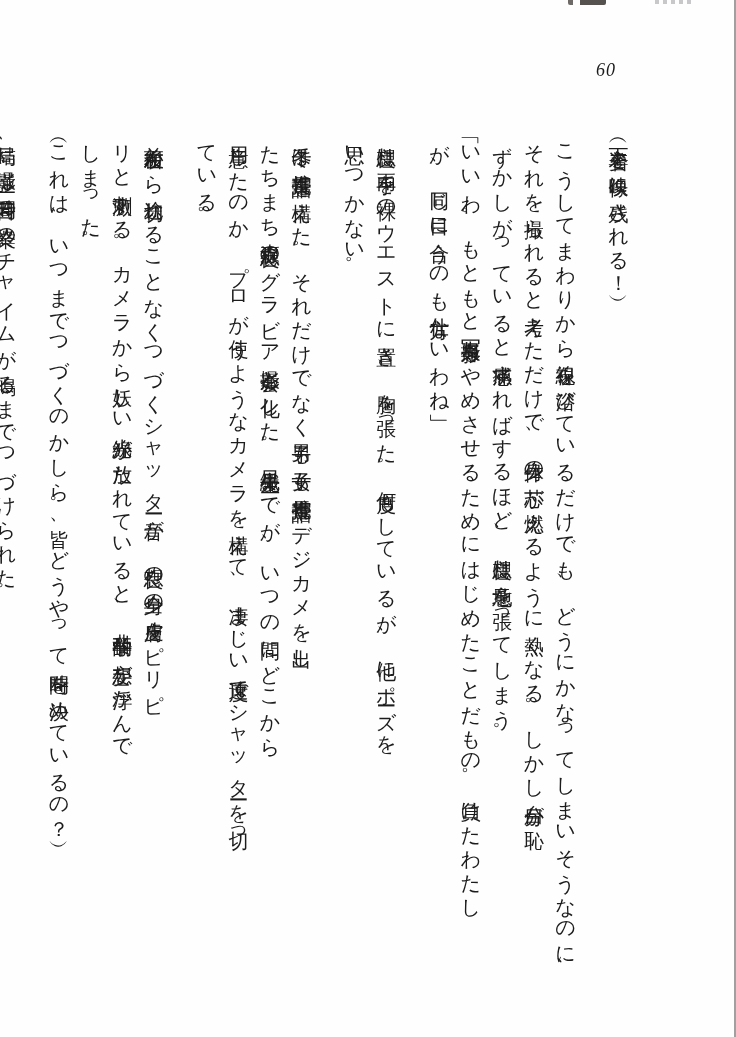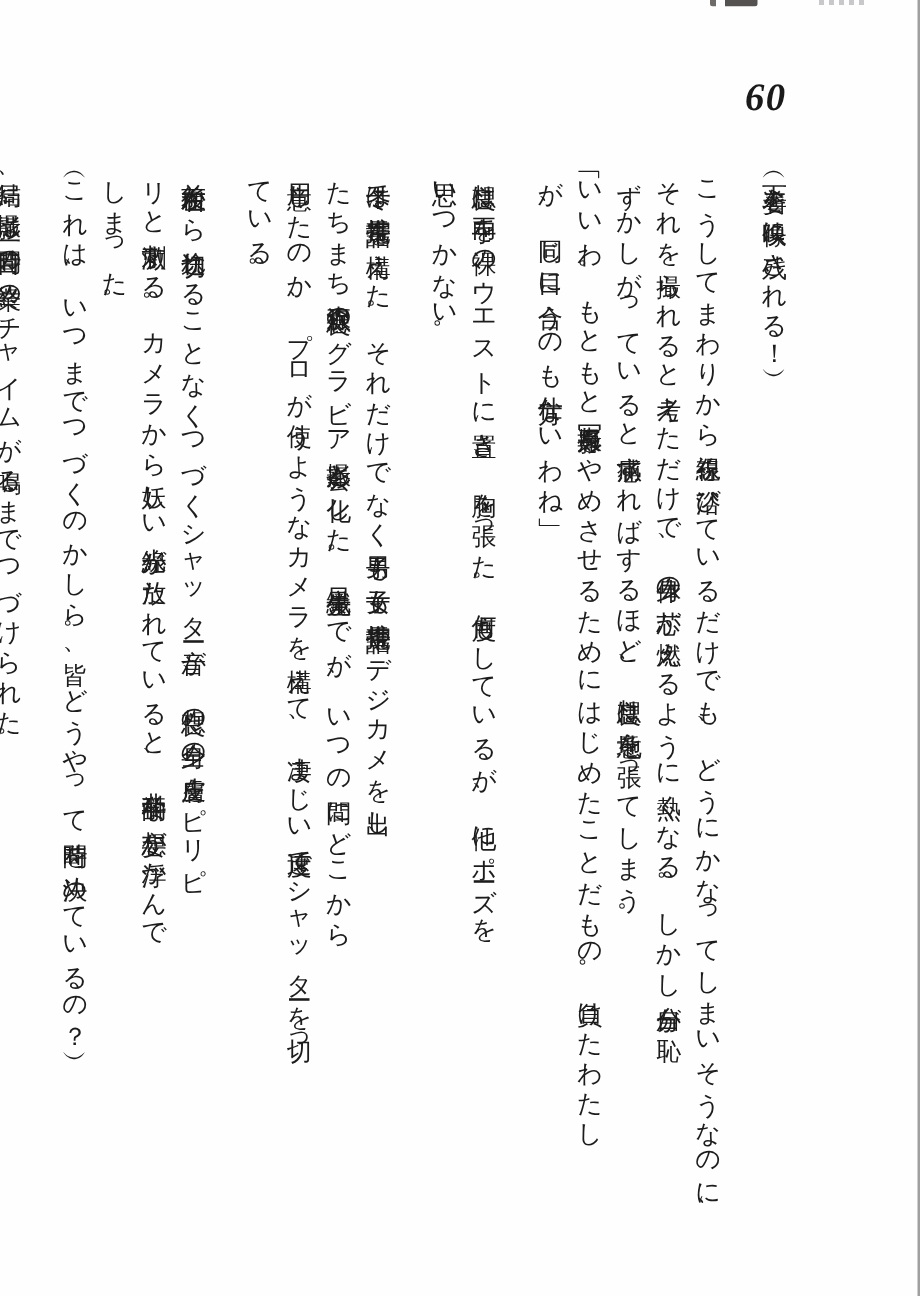--- a/index.html
+++ b/index.html
@@ -48,25 +48,24 @@
     height: 4px;
     background: repeating-linear-gradient(90deg,
       #c2c2c6 0px, #c2c2c6 4px,
       transparent 4px, transparent 8px);
     opacity: 0.9;
   }
   .page-number {
     position: absolute;
     left: 596px;
     top: 60px;
-    font-size: 31px;
+    font-size: 18px;
     font-style: italic;
     color: #1a1a1a;
     letter-spacing: 1px;
-    font-weight: bold;
   }
   .text-block {
     position: absolute;
     top: 131px;
     left: 94px;
     width: 540px;
     height: 838px;
     writing-mode: vertical-rl;
     text-orientation: upright;
     font-size: 20px;

